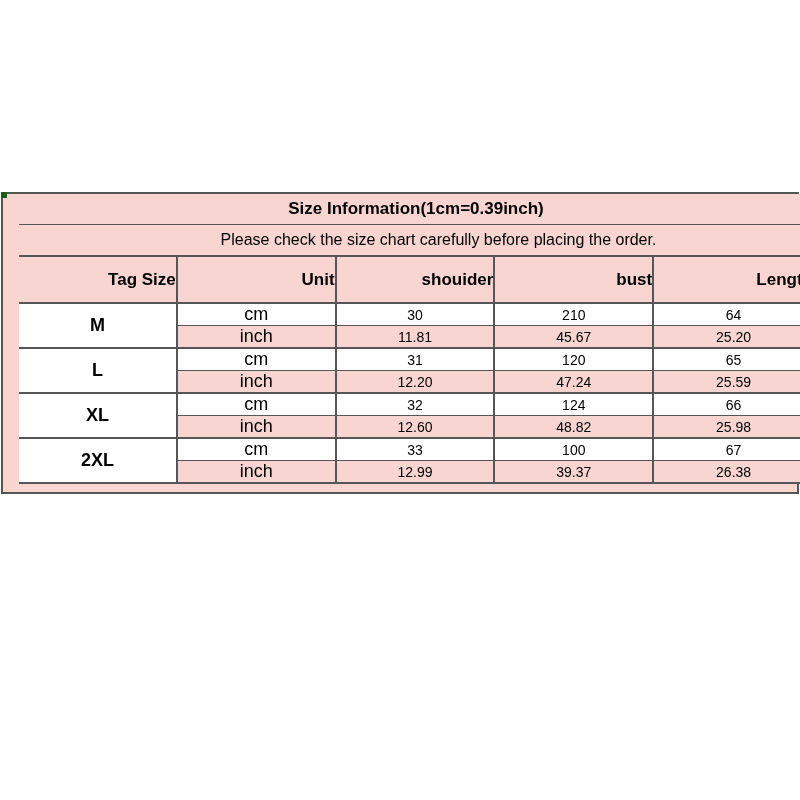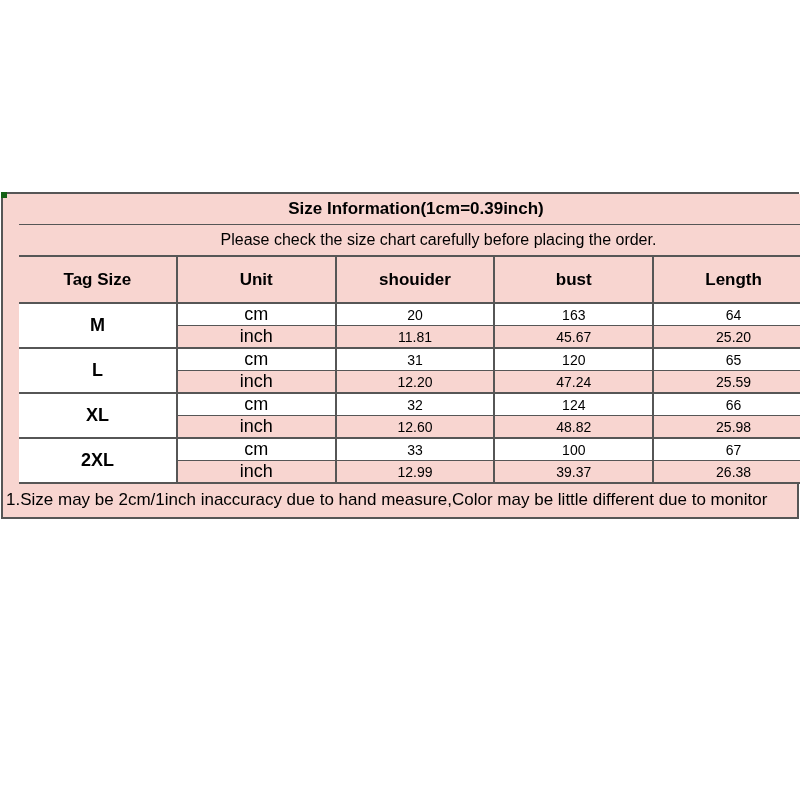--- a/index.html
+++ b/index.html
@@ -60,20 +60,21 @@
     font-size: 16px;
     height: 32px;
     border-right: none;
     padding-left: 45px;
   }
   .header-row th {
     background: var(--pink);
     font-weight: bold;
     font-size: 17px;
     height: 47px;
+    text-align: right;
   }
   .cm-row td {
     background: var(--white_row);
     height: 22px;
     border-bottom-width: 1px;
   }
   .inch-row td {
     background: var(--pink);
     height: 22px;
     border-bottom-width: 2px;
@@ -122,22 +123,22 @@
       <th>Tag Size</th>
       <th>Unit</th>
       <th>shouider</th>
       <th>bust</th>
       <th class="last-col">Length</th>
     </tr>
 
     <tr class="cm-row">
       <td rowspan="2" class="tag-cell">M</td>
       <td class="unit-cell">cm</td>
-      <td class="value-cell">20</td>
-      <td class="value-cell">163</td>
+      <td class="value-cell">30</td>
+      <td class="value-cell">210</td>
       <td class="value-cell last-col">64</td>
     </tr>
     <tr class="inch-row">
       <td class="unit-cell">inch</td>
       <td class="value-cell">11.81</td>
       <td class="value-cell">45.67</td>
       <td class="value-cell last-col">25.20</td>
     </tr>
 
     <tr class="cm-row">
@@ -178,15 +179,14 @@
     <tr class="inch-row">
       <td class="unit-cell">inch</td>
       <td class="value-cell">12.99</td>
       <td class="value-cell">39.37</td>
       <td class="value-cell last-col">26.38</td>
     </tr>
   </tbody>
     </table>
 
   <div class="attention">
-    <div>1.Size may be 2cm/1inch inaccuracy due to hand measure,Color may be little different due to monitor</div>
   </div>
 </div>
 
 </body></html>

